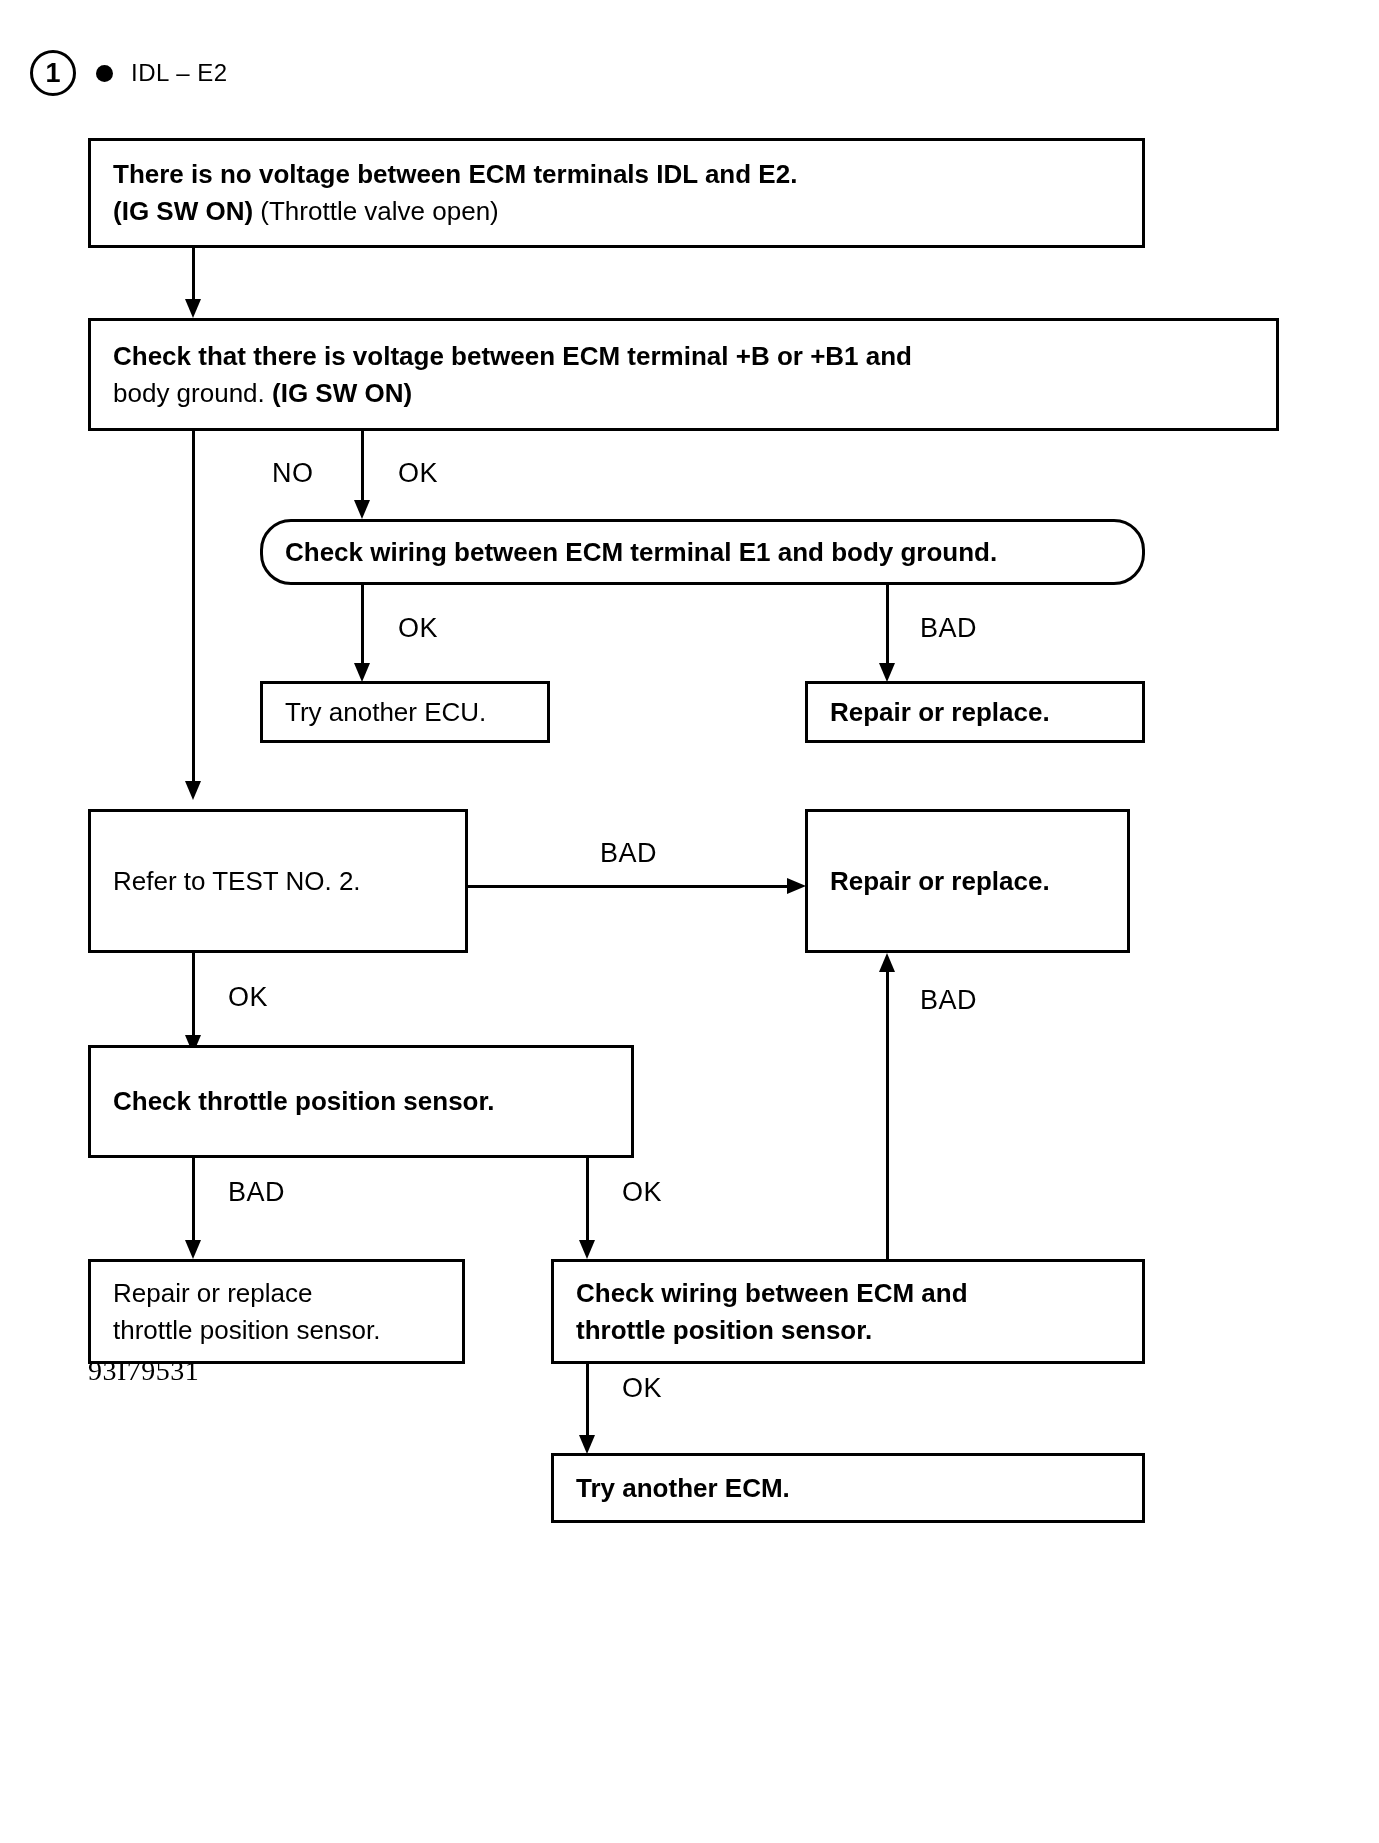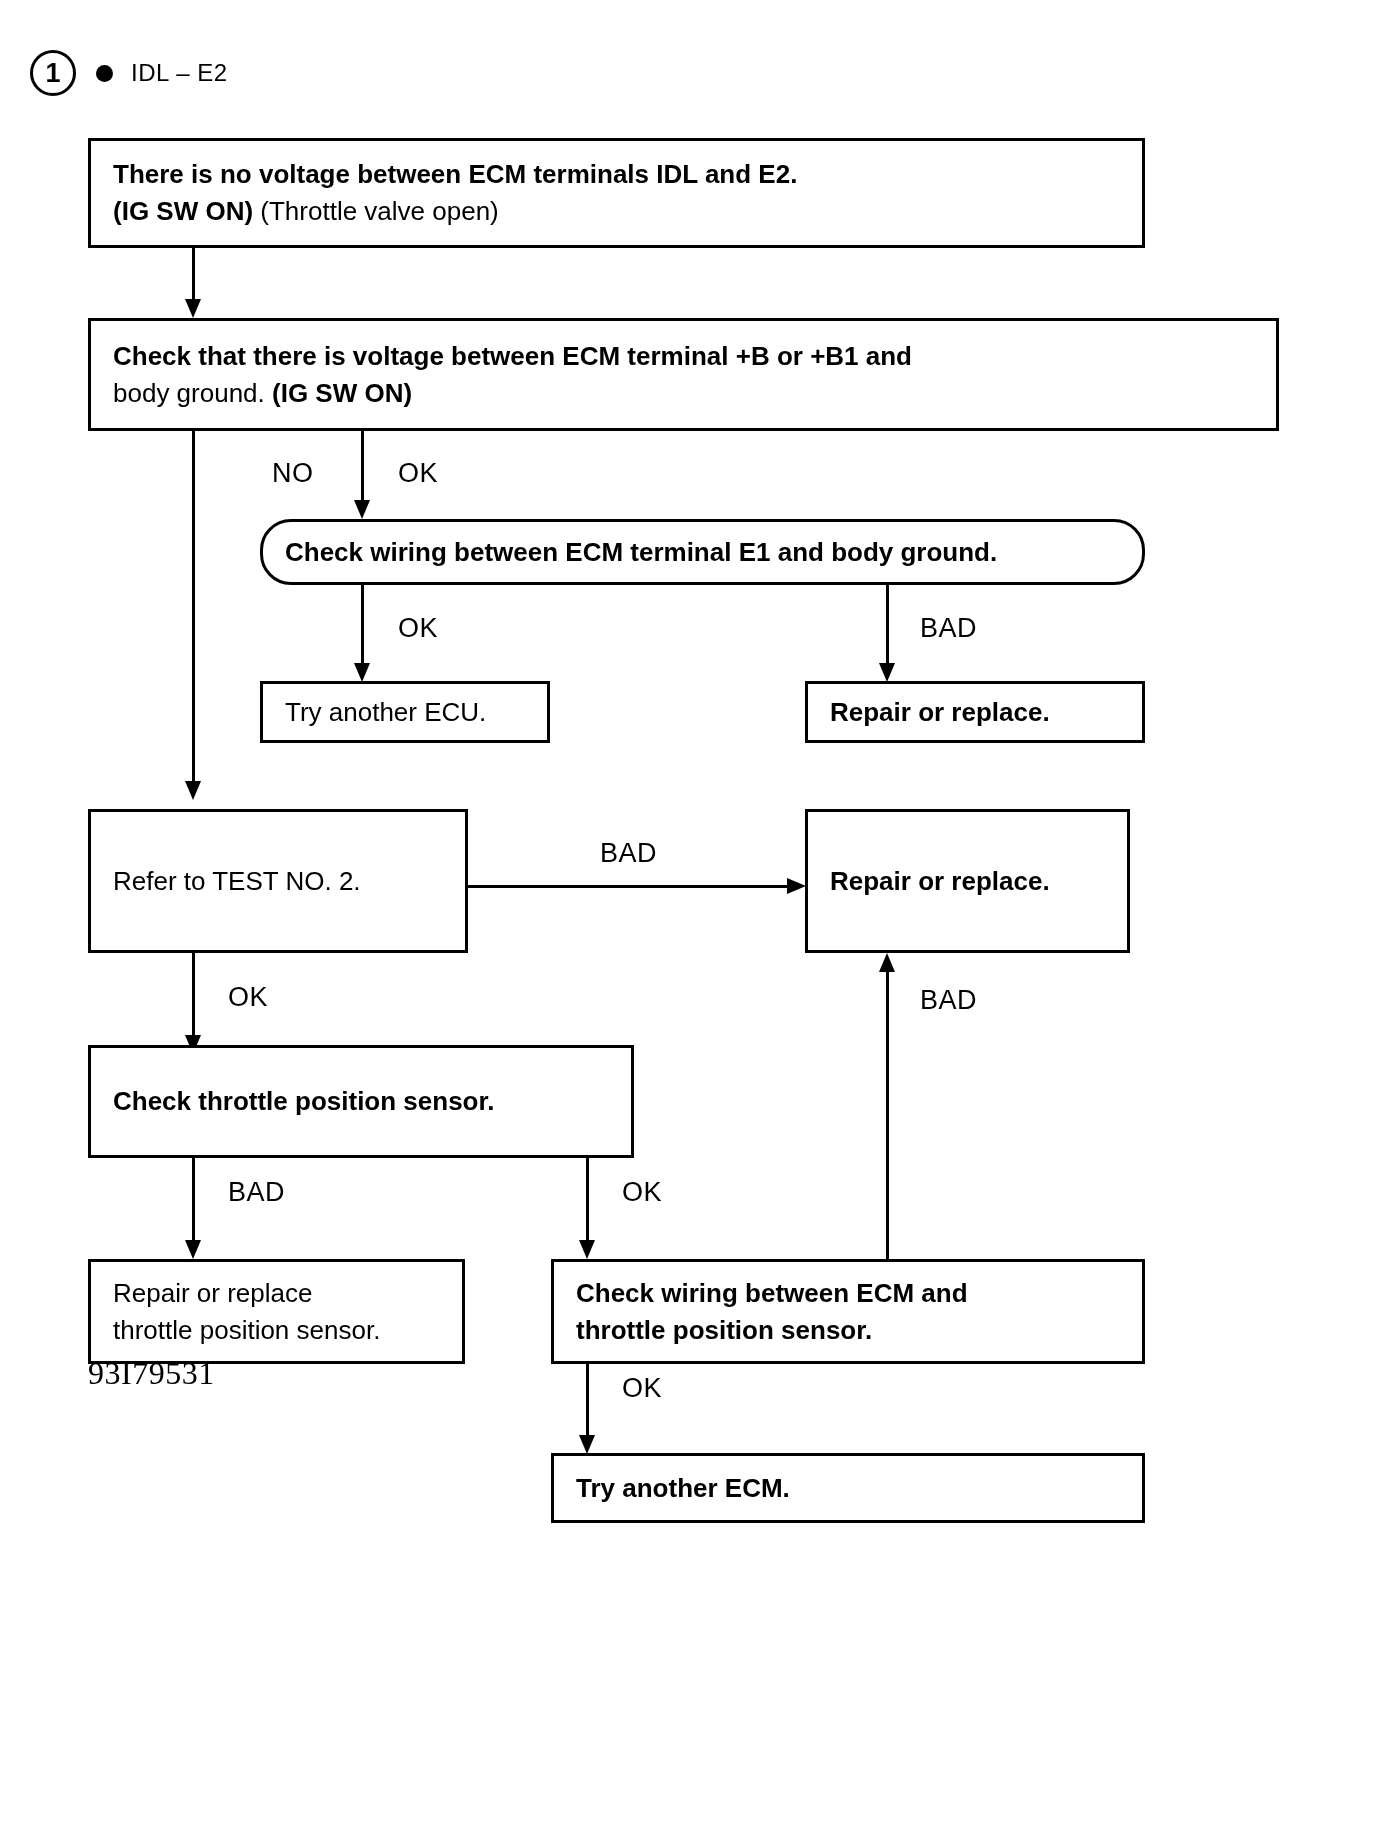--- a/index.html
+++ b/index.html
@@ -120,21 +120,21 @@
     font-size: 27px;
     font-weight: normal;
     letter-spacing: 0.5px;
     white-space: nowrap;
   }
 
   
   .figure-id {
     position: absolute;
     font-family: "Liberation Serif", serif;
-    font-size: 32px;
+    font-size: 28px;
     letter-spacing: 0.5px;
     white-space: nowrap;
   }
 </style>
 </head>
 <body>
 
 <div id="page">
 
   <div class="header">

